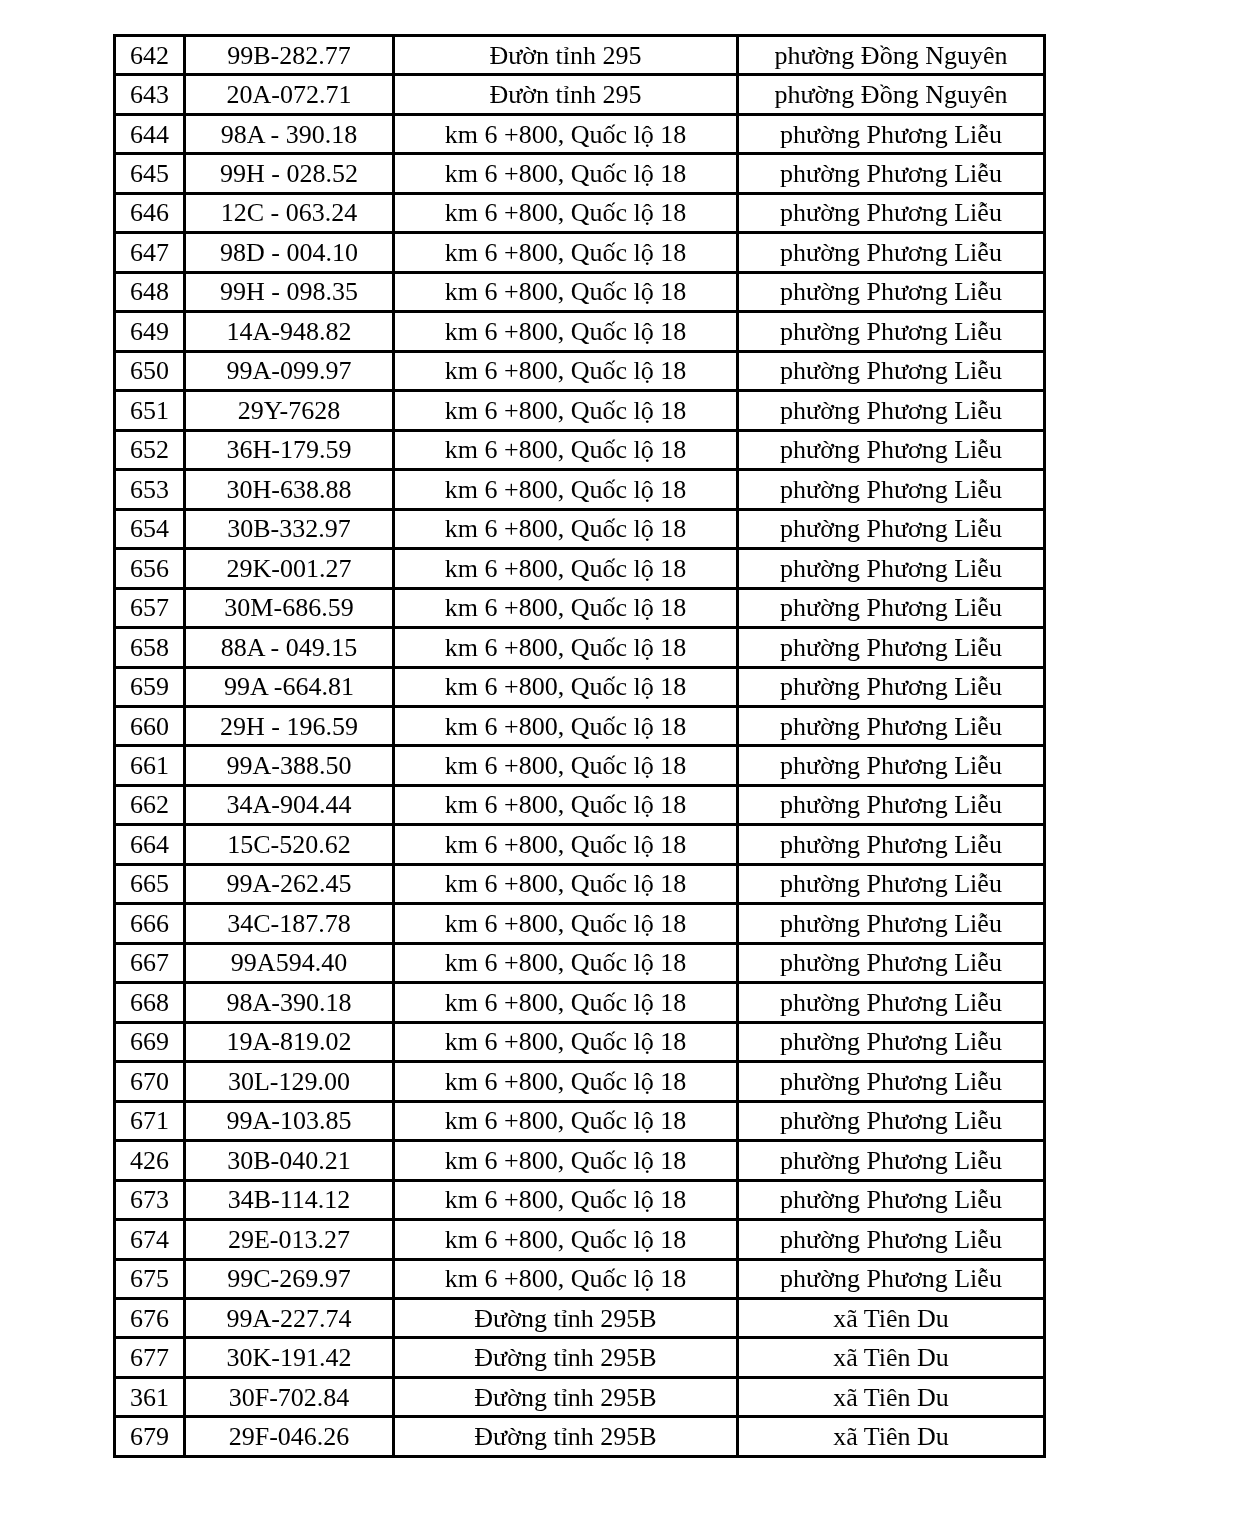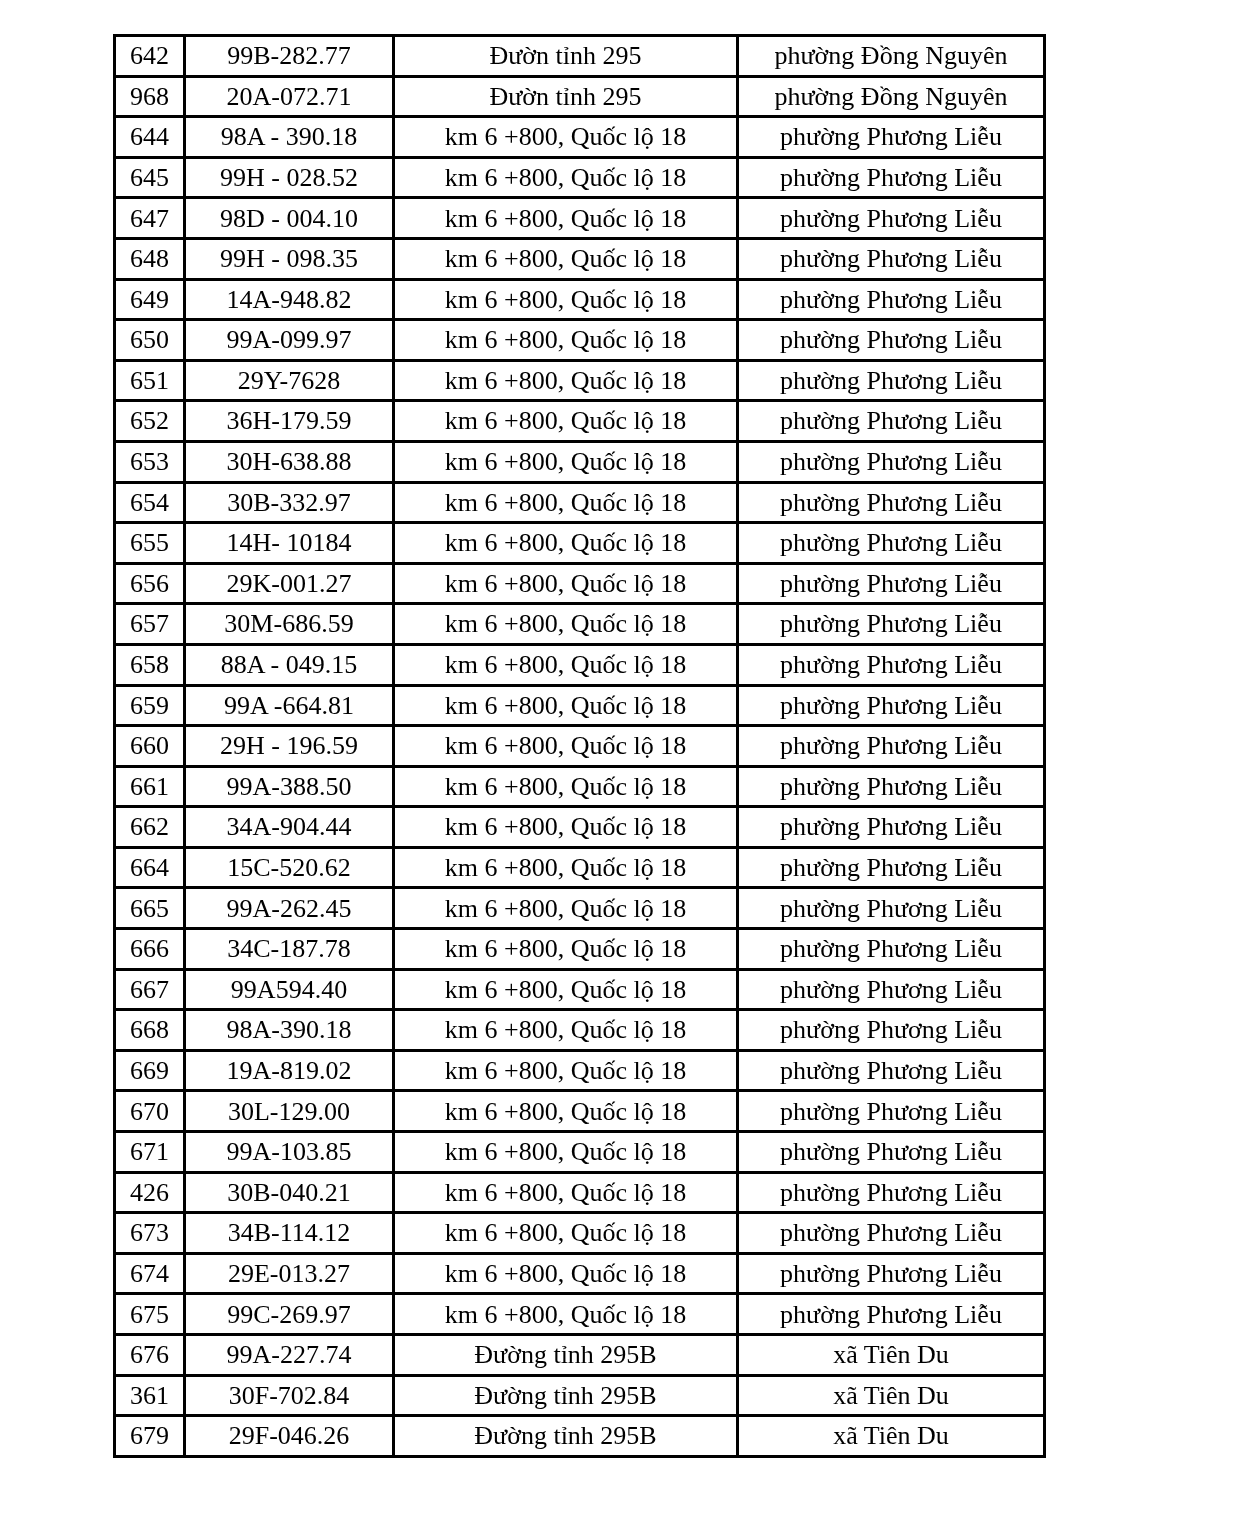--- a/index.html
+++ b/index.html
@@ -57,40 +57,46 @@
     </colgroup>
     <tbody id="table-body">
   <tr>
     <td>642</td>
     <td>99B-282.77</td>
     <td>Đườn tỉnh 295</td>
     <td>phường Đồng Nguyên</td>
   </tr>
 
   <tr>
-    <td>968</td>
+    <td>643</td>
     <td>20A-072.71</td>
     <td>Đườn tỉnh 295</td>
     <td>phường Đồng Nguyên</td>
   </tr>
 
   <tr>
     <td>644</td>
     <td>98A - 390.18</td>
     <td>km 6 +800, Quốc lộ 18</td>
     <td>phường Phương Liễu</td>
   </tr>
 
   <tr>
     <td>645</td>
     <td>99H - 028.52</td>
     <td>km 6 +800, Quốc lộ 18</td>
     <td>phường Phương Liễu</td>
   </tr>
 
+  <tr>
+    <td>646</td>
+    <td>12C - 063.24</td>
+    <td>km 6 +800, Quốc lộ 18</td>
+    <td>phường Phương Liễu</td>
+  </tr>
 
   <tr>
     <td>647</td>
     <td>98D - 004.10</td>
     <td>km 6 +800, Quốc lộ 18</td>
     <td>phường Phương Liễu</td>
   </tr>
 
   <tr>
     <td>648</td>
@@ -134,26 +140,20 @@
     <td>phường Phương Liễu</td>
   </tr>
 
   <tr>
     <td>654</td>
     <td>30B-332.97</td>
     <td>km 6 +800, Quốc lộ 18</td>
     <td>phường Phương Liễu</td>
   </tr>
 
-  <tr>
-    <td>655</td>
-    <td>14H- 10184</td>
-    <td>km 6 +800, Quốc lộ 18</td>
-    <td>phường Phương Liễu</td>
-  </tr>
 
   <tr>
     <td>656</td>
     <td>29K-001.27</td>
     <td>km 6 +800, Quốc lộ 18</td>
     <td>phường Phương Liễu</td>
   </tr>
 
   <tr>
     <td>657</td>
@@ -282,20 +282,26 @@
     <td>phường Phương Liễu</td>
   </tr>
 
   <tr>
     <td>676</td>
     <td>99A-227.74</td>
     <td>Đường tỉnh 295B</td>
     <td>xã Tiên Du</td>
   </tr>
 
+  <tr>
+    <td>677</td>
+    <td>30K-191.42</td>
+    <td>Đường tỉnh 295B</td>
+    <td>xã Tiên Du</td>
+  </tr>
 
   <tr>
     <td>361</td>
     <td>30F-702.84</td>
     <td>Đường tỉnh 295B</td>
     <td>xã Tiên Du</td>
   </tr>
 
   <tr>
     <td>679</td>

